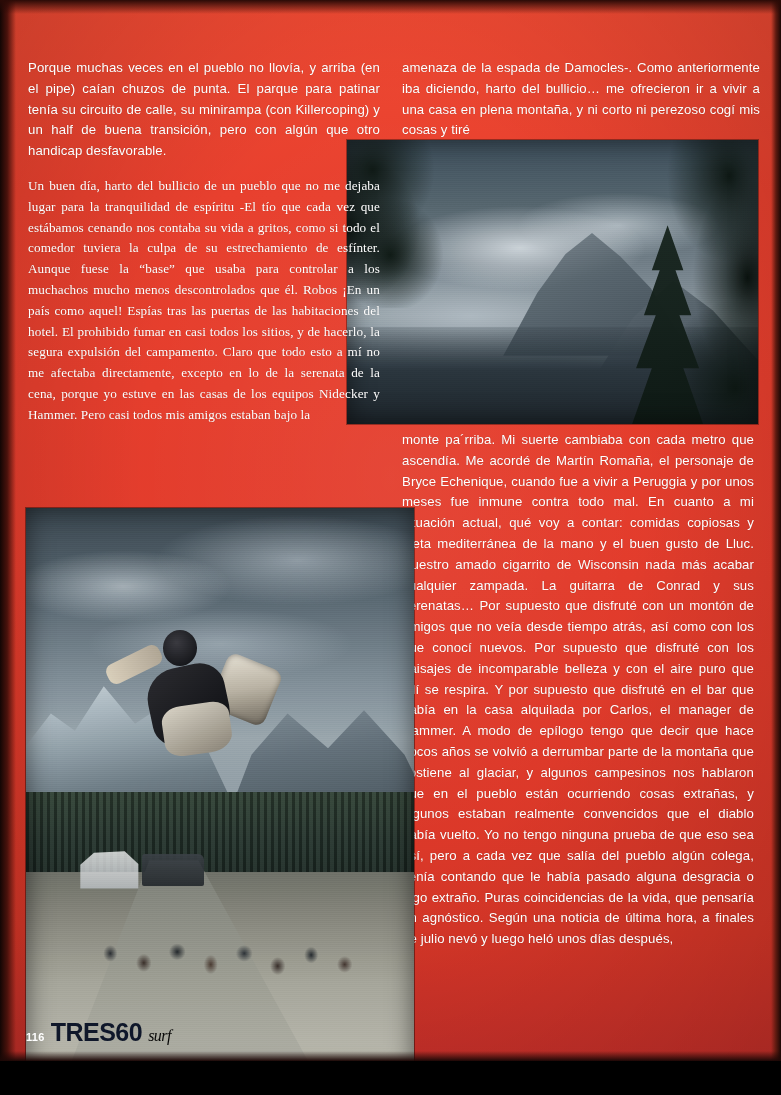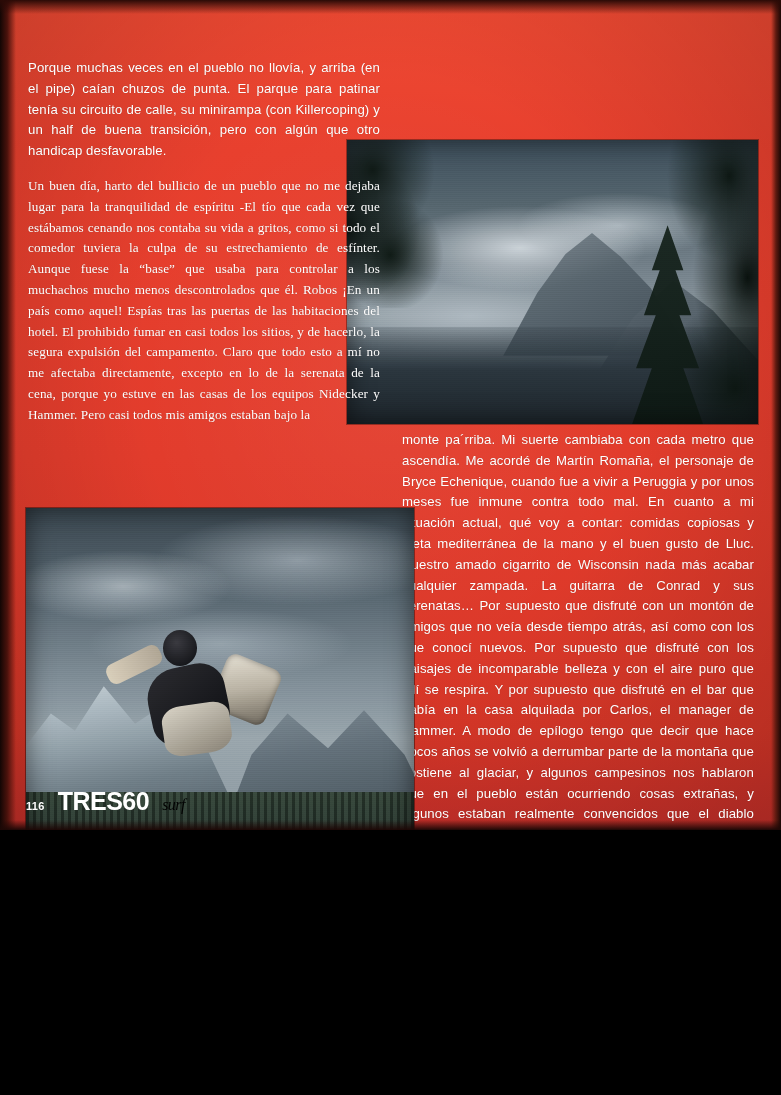--- a/index.html
+++ b/index.html
@@ -6,21 +6,21 @@
     margin: 0;
     padding: 0;
     background: #000;
   }
   body {
     font-family: "Liberation Sans", sans-serif;
   }
   .page {
     position: relative;
     width: 781px;
-    height: 830px;
+    height: 1061px;
     background: #e8402e;
     overflow: hidden;
   }
   
   .page-bg {
     position: absolute;
     inset: 0;
     background:
       linear-gradient(180deg, #ef4a33 0%, #e8402e 18%, #e23c2c 55%, #d93728 88%, #c9302a 100%);
   }
@@ -368,31 +368,31 @@
     pointer-events: none;
   }
 
   
   .folio {
     position: absolute;
     left: 26px;
     bottom: 16px;
     display: flex;
     align-items: baseline;
-    gap: 13px;
+    gap: 6px;
     z-index: 5;
   }
   .folio-num {
     color: #ffffff;
     font-size: 11px;
     font-weight: 700;
     letter-spacing: 0.3px;
   }
   .folio-logo {
-    color: #ffffff;
+    color: #0f172a;
     font-size: 25px;
     font-weight: 700;
     letter-spacing: -0.5px;
     line-height: 1;
     font-family: "Liberation Sans", sans-serif;
   }
   .folio-script {
     color: #000000;
     font-size: 16px;
     font-style: italic;
@@ -405,20 +405,24 @@
 <body>
 
 <div class="page">
   <div class="page-bg"></div>
 
   <div class="col col-left">
     <p>Porque muchas veces en el pueblo no llovía, y arriba (en el pipe) caían chuzos de punta.
 El parque para patinar tenía su circuito de calle, su minirampa (con Killercoping) y un half de buena transición, pero con algún que otro handicap desfavorable.</p>
   </div>
 
+  <div class="col col-right-top">
+    <p>amenaza de la espada de Damocles-.
+Como anteriormente iba diciendo, harto del bullicio… me ofrecieron ir a vivir a una casa en plena montaña, y ni corto ni perezoso cogí mis cosas y tiré</p>
+  </div>
 
   <div class="photo-mountain">
     <div class="pm-sky"></div>
     <div class="pm-clouds"></div>
     <div class="pm-peak"></div>
     <div class="pm-peak2"></div>
     <div class="pm-ridge"></div>
     <div class="pm-tree-l"></div>
     <div class="pm-tree-r"></div>
     <div class="pm-conifer"></div>

